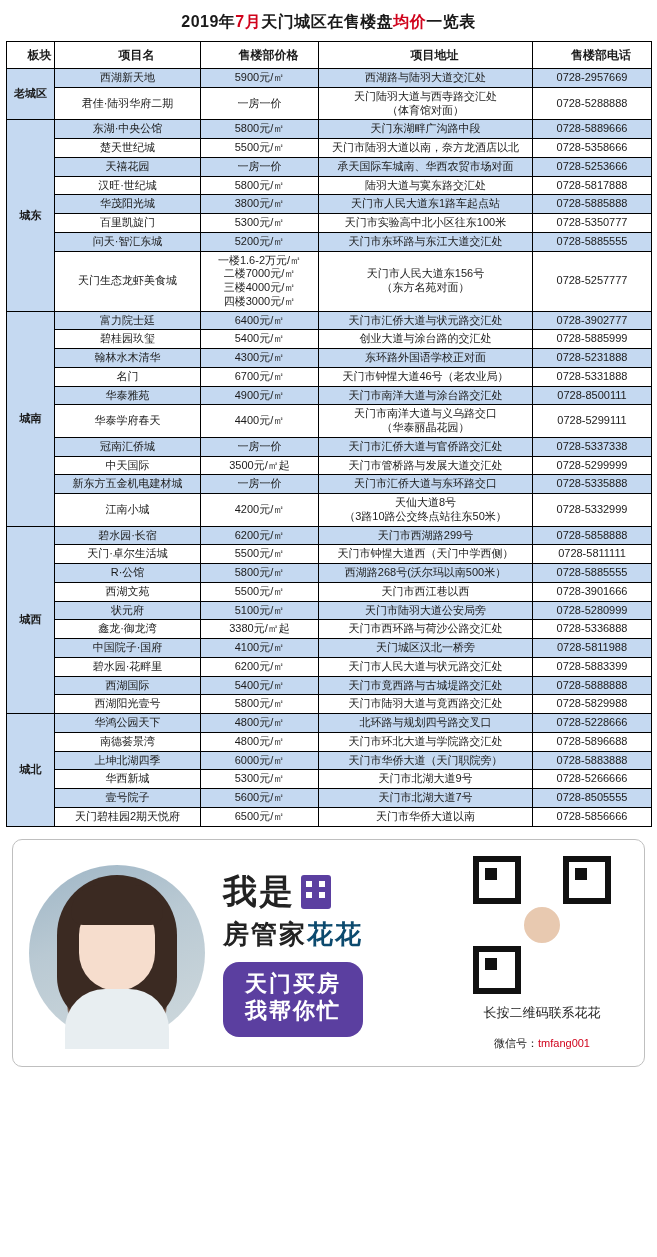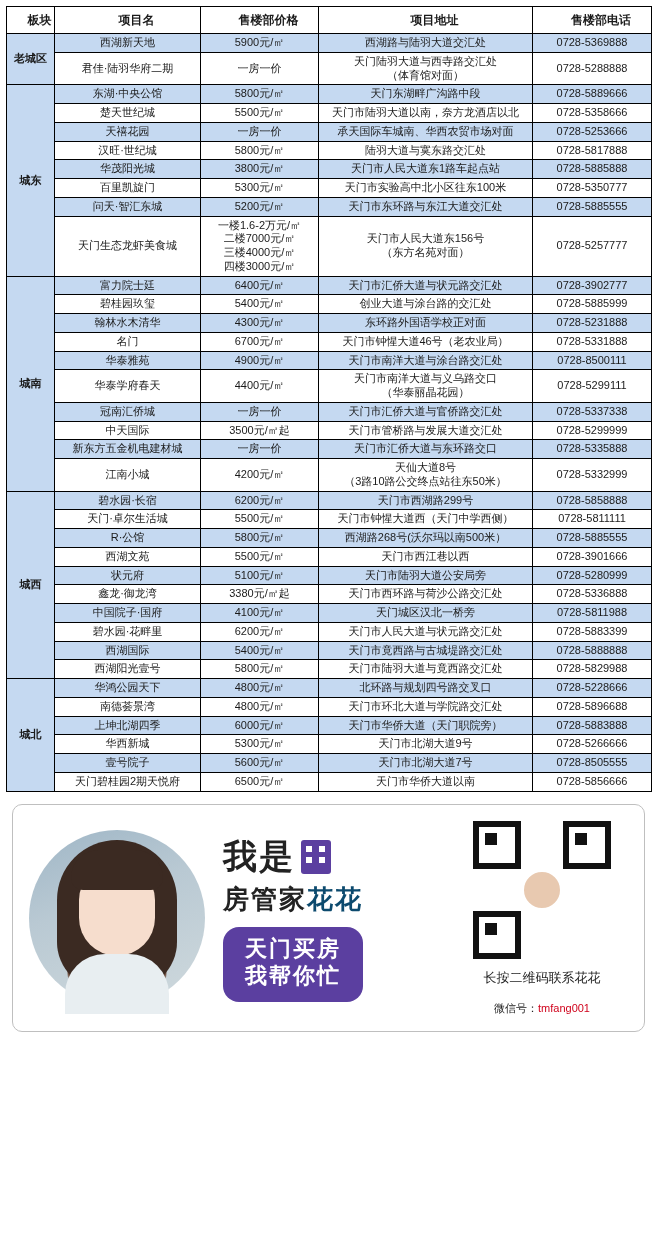--- a/index.html
+++ b/index.html
@@ -148,20 +148,23 @@
   }
   .qrtext{font-size:13px;margin-top:8px;color:#222;}
   .qrid{font-size:11px;margin-top:14px;color:#222;}
   .qrid .rid{color:#d0021b;}
 </style>
 </head>
 <body>
 
 <div class="page">
 
+  <div class="title">
+    <span>2019年</span><span class="red">7月</span><span>天门城区在售楼盘</span><span class="red">均价</span><span>一览表</span>
+  </div>
 
   <table class="main">
     <colgroup>
       <col class="c-block">
         <col class="c-name">
         <col class="c-price">
         <col class="c-addr">
         <col class="c-phone">
     </colgroup>
     <thead>
@@ -172,21 +175,21 @@
         <th>项目地址</th>
         <th>售楼部电话</th>
       </tr>
     </thead>
     <tbody id="tbody">
         <tr class="shade">
           <td class="block" rowspan="2">老城区</td>
           <td>西湖新天地</td>
           <td class="price">5900元/㎡</td>
           <td>西湖路与陆羽大道交汇处</td>
-          <td>0728-5369888</td>
+          <td>0728-2957669</td>
         </tr>
         <tr>
           <td>君佳·陆羽华府二期</td>
           <td class="price">一房一价</td>
           <td class="multi">天门陆羽大道与西寺路交汇处<br>（体育馆对面）</td>
           <td>0728-5288888</td>
         </tr>
         <tr class="shade">
           <td class="block" rowspan="8">城东</td>
           <td>东湖·中央公馆</td>

